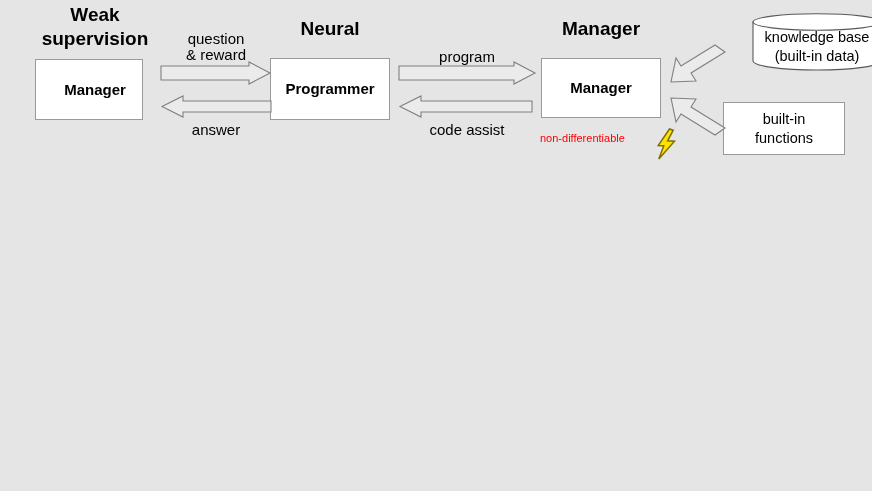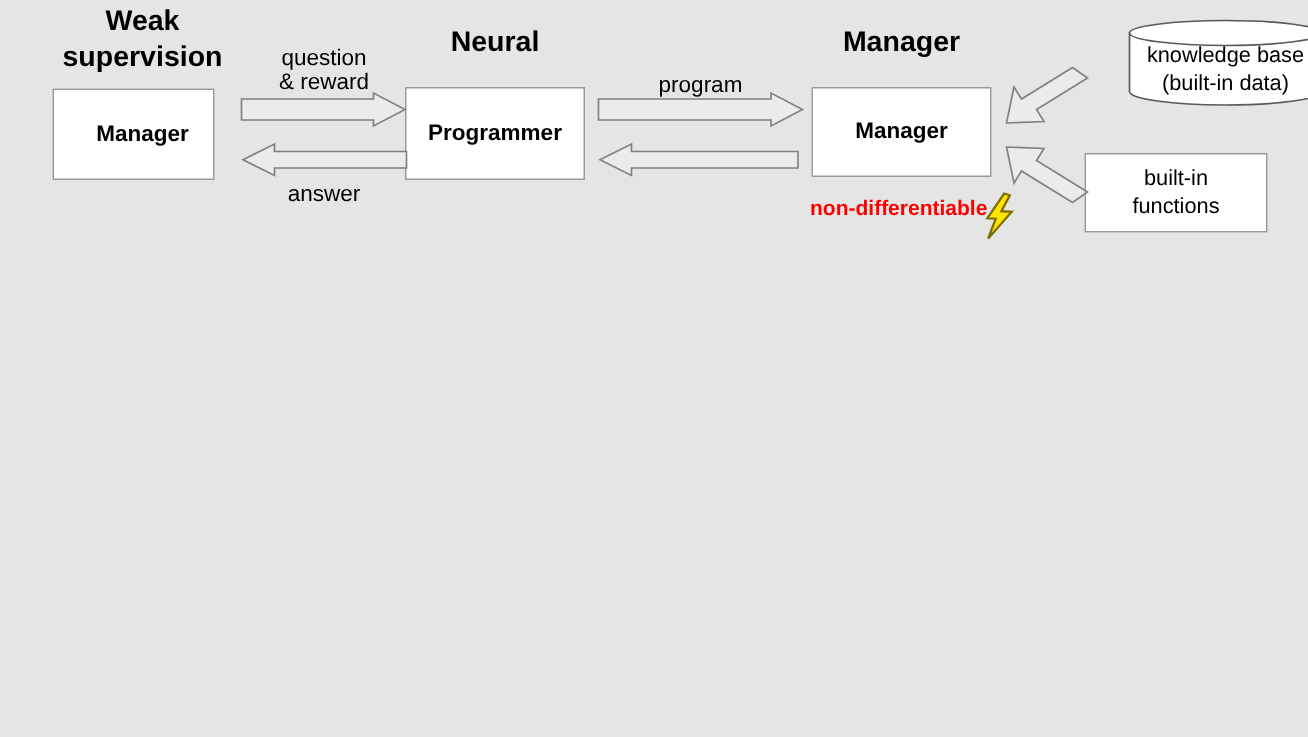--- a/index.html
+++ b/index.html
@@ -71,22 +71,22 @@
 
   
   .edge-label {
     font-size: 15px;
     color: #000000;
     line-height: 16px;
     text-align: center;
     white-space: pre-line;
   }
   .edge-label-warn {
-    font-size: 14px;
-    font-weight: bold;
+    font-size: 11px;
+    font-weight: normal;
     line-height: 15px;
     white-space: nowrap;
   }
 
   svg { display: block; overflow: visible; }
 </style>
 </head>
 <body>
 
 <div id="canvas">
@@ -144,20 +144,21 @@
       <path d="M0,4 L115,4 L115,0 L136,11 L115,22 L115,18 L0,18 Z" fill="#ebebeb" stroke="#808080" stroke-width="1.1" stroke-linejoin="miter"></path>
     </svg>
   </div>
   <div class="abs edge-label" style="left:400px; top:49px; width:134px;">program</div>
 
   <div class="abs" style="left:399px; top:95px;">
     <svg width="133" height="23" viewBox="0 0 133 23">
       <path d="M133,6 L22,6 L22,1 L1,11.5 L22,22 L22,17 L133,17 Z" fill="#ebebeb" stroke="#808080" stroke-width="1.1" stroke-linejoin="miter"></path>
     </svg>
   </div>
+  <div class="abs edge-label" style="left:400px; top:122px; width:134px;">code assist</div>
 
   <div class="abs" style="left:668px; top:42px;">
     <svg width="58" height="46" viewBox="0 0 58 46">
       <path d="M57,4 L23,25 L28,33 L3,34 L8,10 L13,18 L47,-3 Z" transform="translate(0,6)" fill="#ebebeb" stroke="#808080" stroke-width="1.1" stroke-linejoin="miter"></path>
     </svg>
   </div>
 
   <div class="abs" style="left:668px; top:92px;">
     <svg width="58" height="46" viewBox="0 0 58 46">
       <path d="M57,35 L23,14 L28,6 L3,5 L8,29 L13,21 L47,42 Z" transform="translate(0,1)" fill="#ebebeb" stroke="#808080" stroke-width="1.1" stroke-linejoin="miter"></path>

